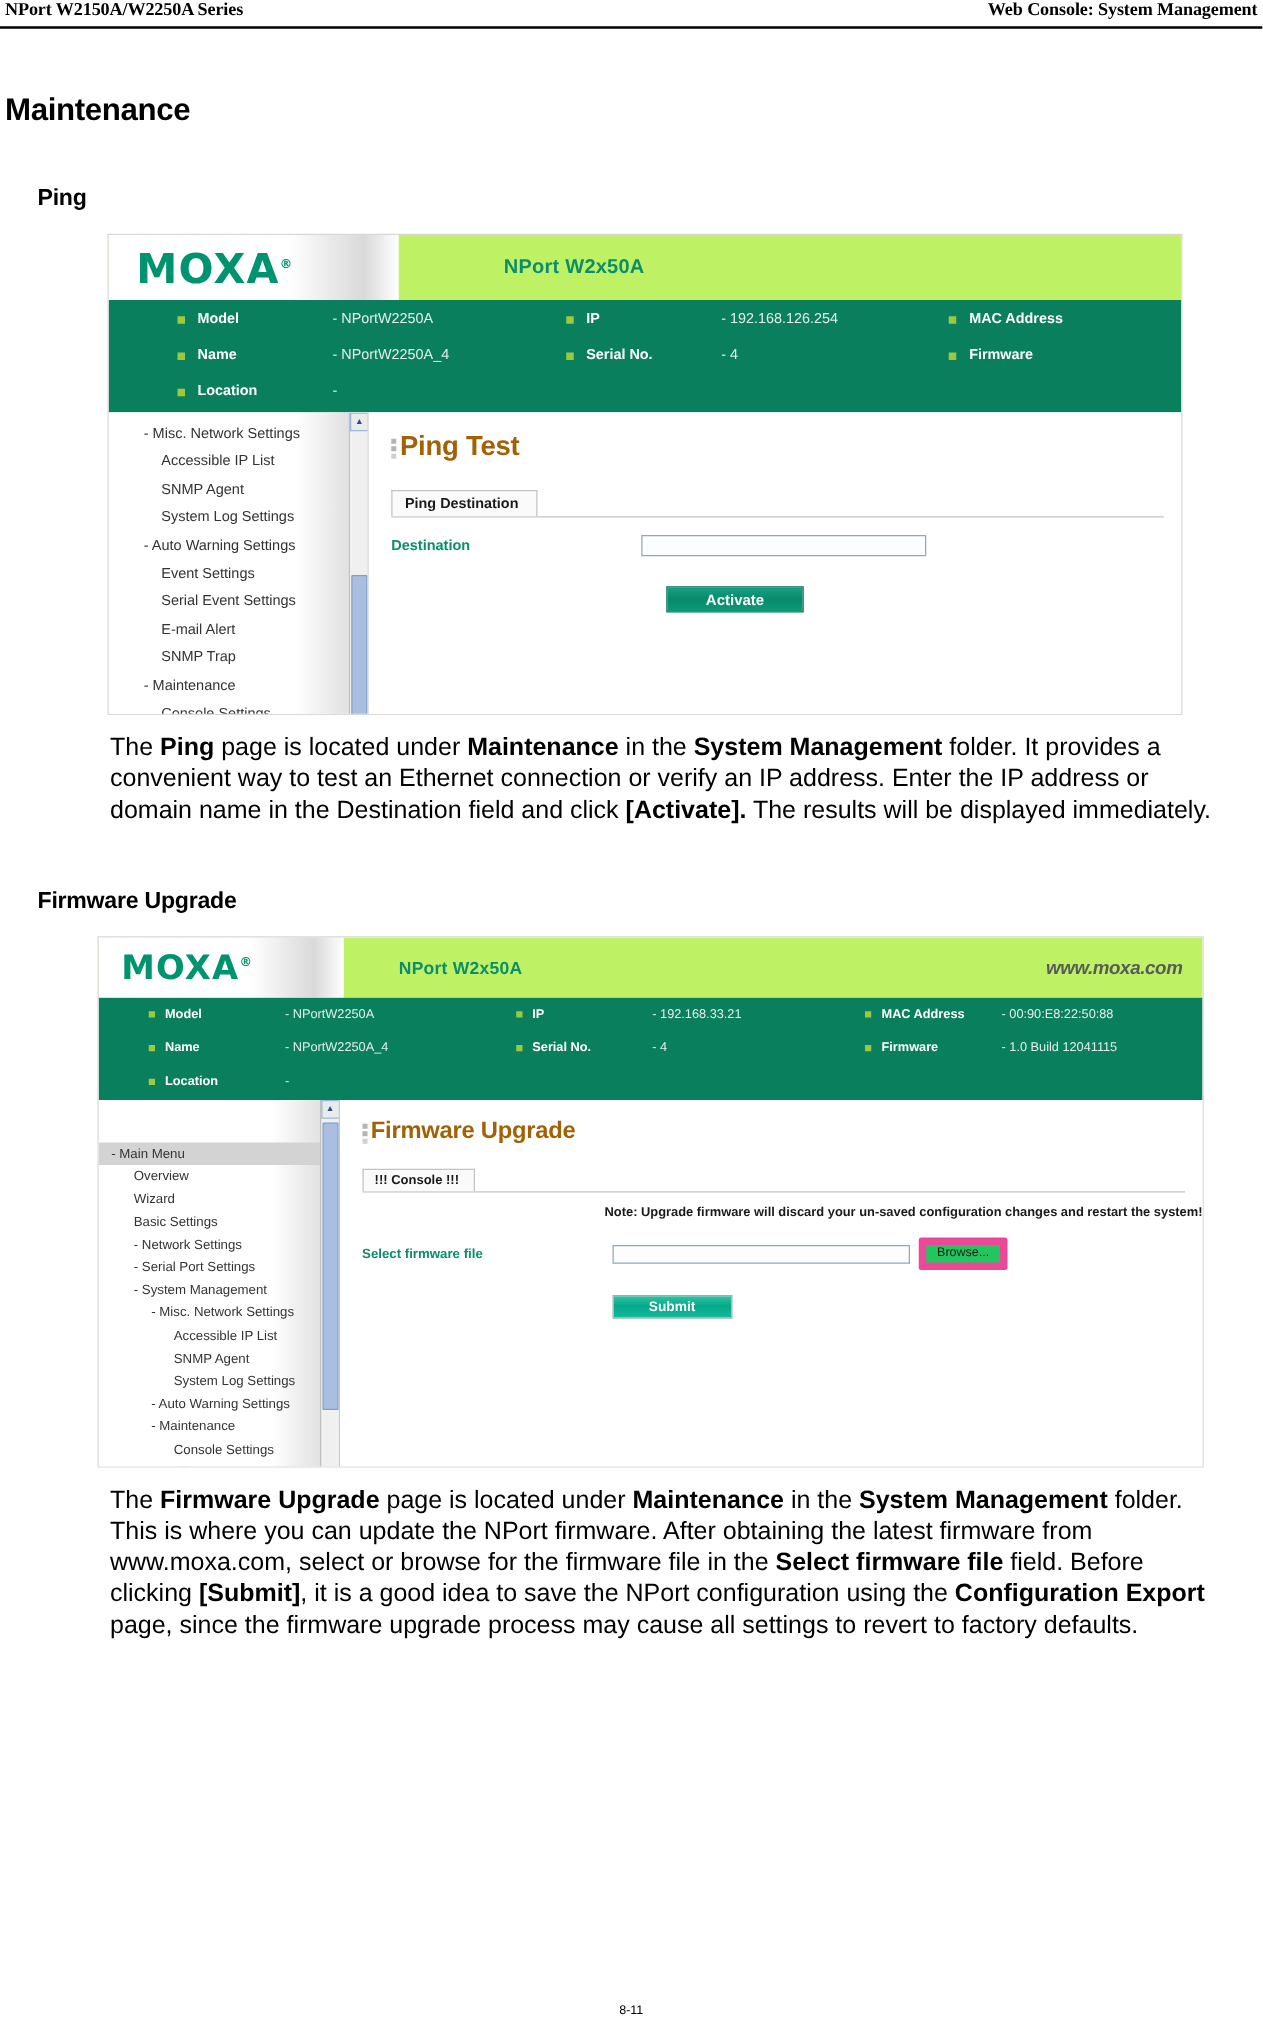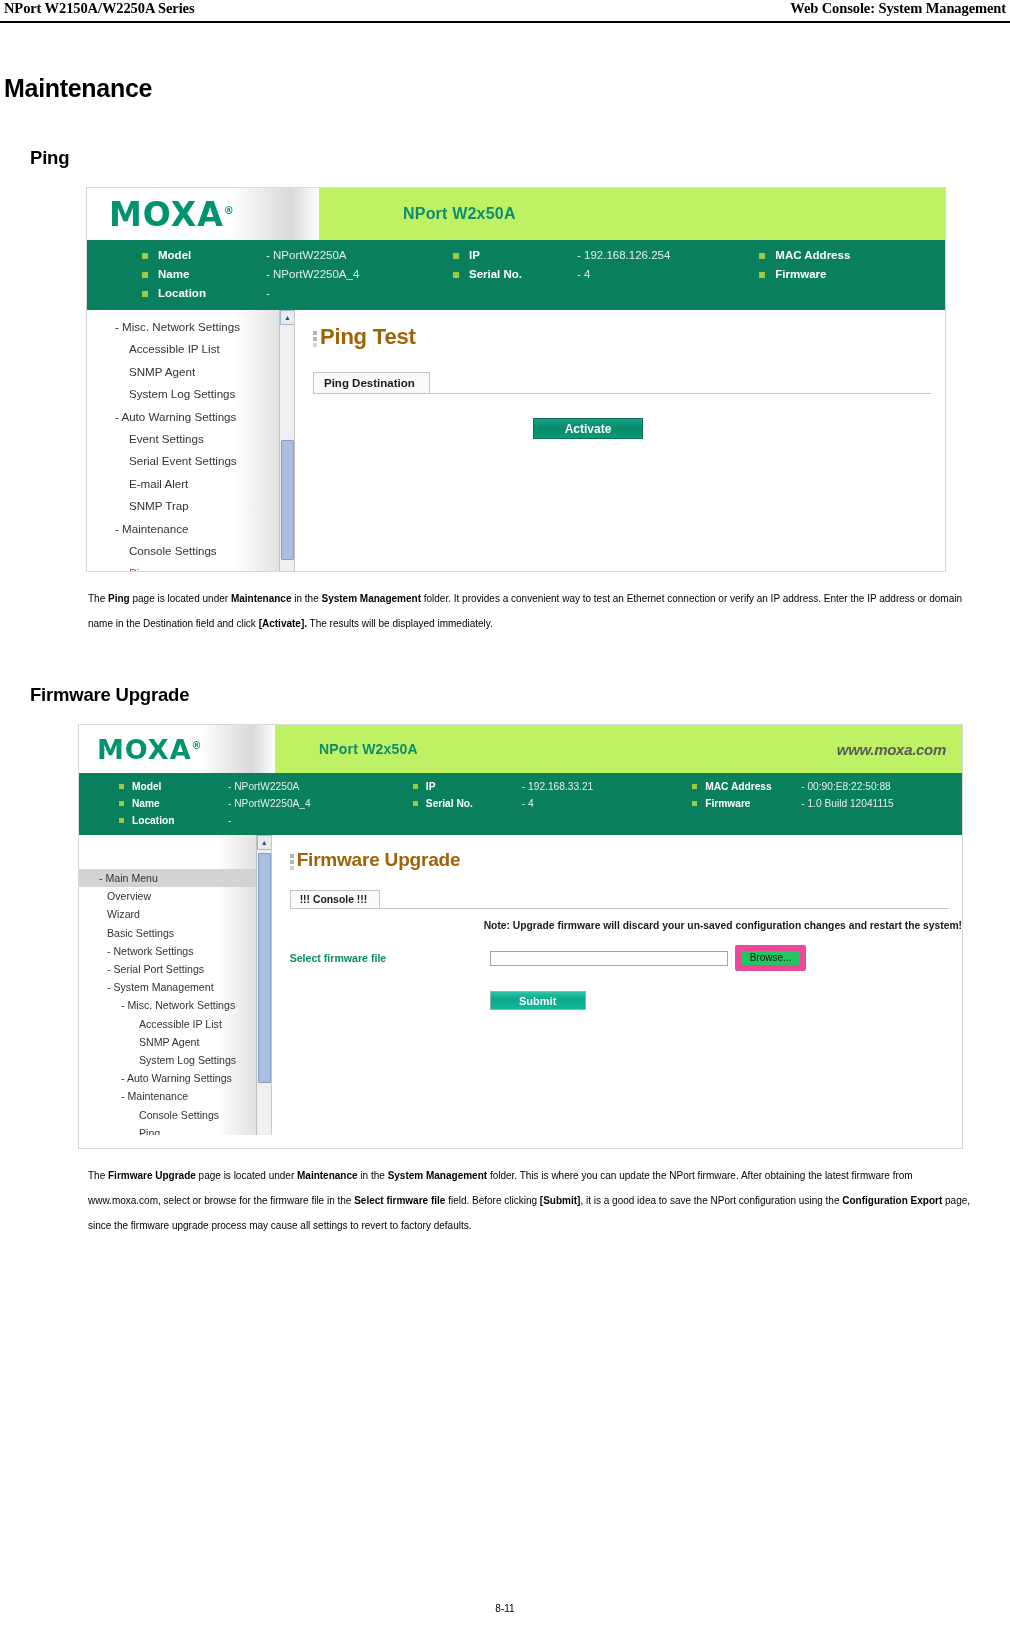--- a/index.html
+++ b/index.html
@@ -50,21 +50,21 @@
     margin: 44px 0 0 30px;
     font-size: 18.5px;
     font-weight: bold;
     letter-spacing: -0.2px;
   }
   h2.section.second { margin-top: 48px; }
 
   p.body {
     margin: 14px 0 0 88px;
     width: 885px;
-    font-size: 10px;
+    font-size: 20px;
     line-height: 25px;
     text-align: left;
   }
   p.body b { font-weight: bold; }
 
   
   .shot {
     position: relative;
     background: #fff;
     border: 1px solid #d8d8d8;
@@ -107,21 +107,21 @@
   }
 
   
   .infobar {
     background: #0a7f5e;
     color: #ffffff;
     padding: 7px 0 8px 0;
     display: flex;
   }
   .shot-1 .infobar { padding: 8px 0 9px 0; }
-  .infocol { display: flex; flex-direction: column; gap: 4px; }
+  .infocol { display: flex; flex-direction: column; gap: 14px; }
   .shot-1 .infocol:nth-child(1) { width: 390px; padding-left: 55px; }
   .shot-1 .infocol:nth-child(2) { width: 330px; }
   .shot-1 .infocol:nth-child(3) { width: 200px; }
   .shot-2 .infocol:nth-child(1) { width: 345px; padding-left: 40px; }
   .shot-2 .infocol:nth-child(2) { width: 290px; }
   .shot-2 .infocol:nth-child(3) { width: 280px; }
   .inforow { display: flex; align-items: center; font-size: 11.5px; line-height: 15px; }
   .shot-2 .inforow { font-size: 10.2px; line-height: 13px; }
   .bullet {
     width: 6px; height: 6px; background: #9ec93c;
@@ -151,21 +151,21 @@
     color: #333333; white-space: nowrap;
     font-family: "Liberation Sans", sans-serif;
   }
   .shot-2 .nav-item { font-size: 10.6px; line-height: 18.2px; }
   .nav-item.lvl1 { padding-left: 28px; }
   .nav-item.lvl2 { padding-left: 42px; }
   .nav-item.lvl3 { padding-left: 60px; }
   .nav-item.selected { color: #c0392b; }
   .nav-item.mainmenu {
     background: #d3d3d3; font-weight: normal;
-    padding-left: 20px; margin-right: 10px;
+    padding-left: 10px; margin-right: 10px;
   }
 
   
   .scrollbar {
     position: absolute; top: 0; right: 0; bottom: 0; width: 15px;
     background: #f0f0f0; border-left: 1px solid #c0c0c0;
   }
   .sb-arrow {
     width: 15px; height: 15px; background: #ebebeb;
     border: 1px solid #9bb8d8; display: flex;
@@ -339,20 +339,24 @@
           <span class="dots">
               <i></i>
               <i></i>
               <i></i>
             </span>
           <span>Ping Test</span>
         </div>
         <div>
           <span class="panel-tab">Ping Destination</span>
           <div class="panel-rule"></div>
+        </div>
+        <div class="field-row">
+          <span class="field-label">Destination</span>
+          <span class="txt-input"></span>
         </div>
         <div class="green-btn">Activate</div>
       </div>
     </div>
   </div>
 
   <p class="body">
     <span>The </span><b>Ping</b><span> page is located under </span><b>Maintenance</b><span> in the </span><b>System Management</b><span> folder. It provides a convenient way to test an Ethernet connection or verify an IP address. Enter the IP address or domain name in the Destination field and click </span><b>[Activate].</b><span> The results will be displayed immediately.</span>
   </p>
 

